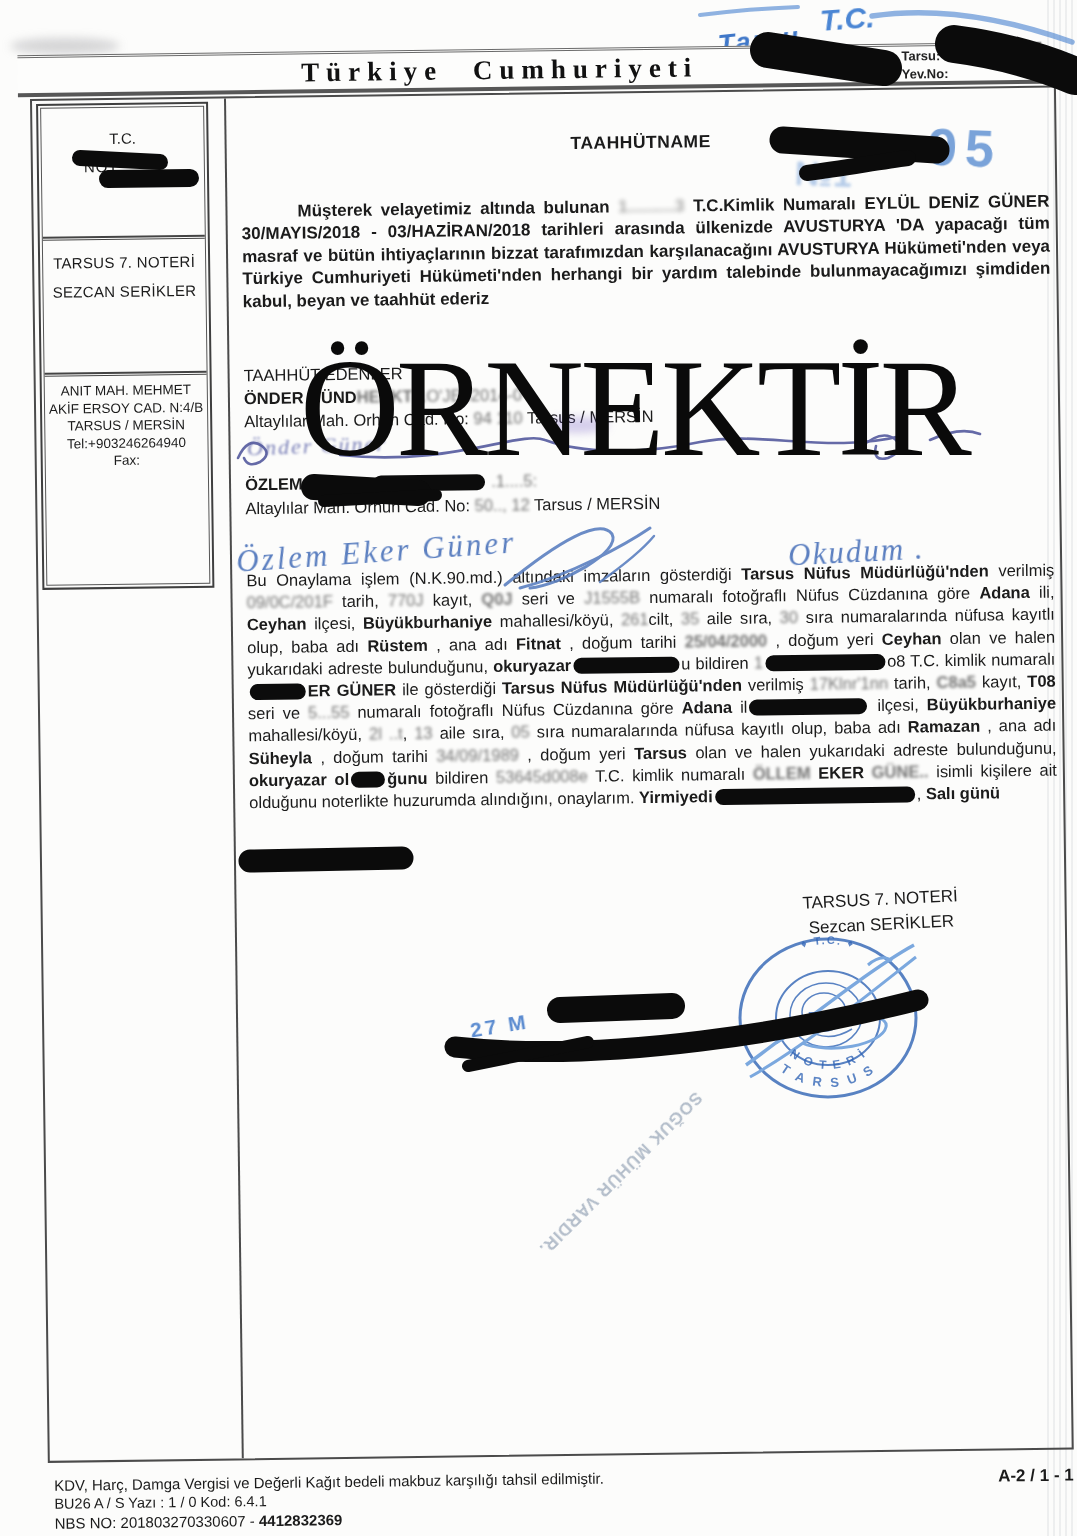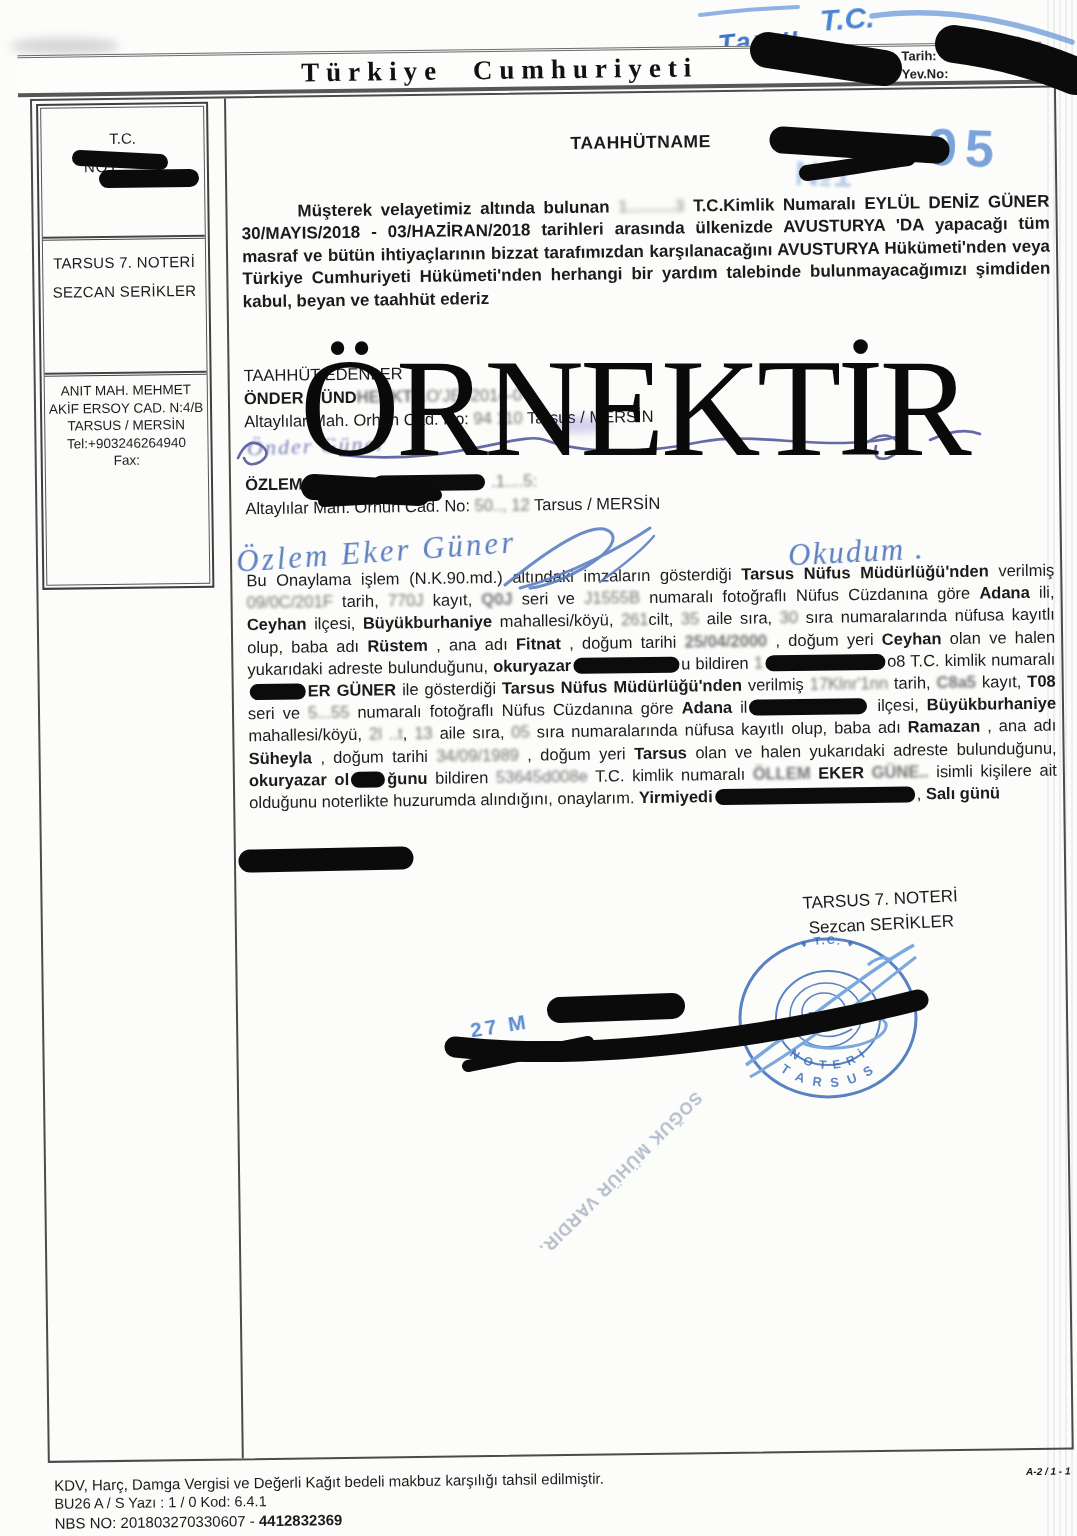--- a/index.html
+++ b/index.html
@@ -63,21 +63,21 @@
         transform:rotate(-9deg);filter:blur(.4px);opacity:.9;letter-spacing:3px;}
   .cold-seal{left:498px;top:1158px;width:240px;height:26px;text-align:center;font-size:17px;font-weight:bold;
         letter-spacing:1px;color:rgba(108,128,154,.5);filter:blur(.7px);transform:rotate(135deg);}
   
   .watermark{left:300px;top:338px;width:780px;font-family:"Liberation Serif",serif;
         font-size:150px;color:#0a0a0a;letter-spacing:-4px;transform:scale(.92,.93);transform-origin:left top;
         white-space:nowrap;line-height:150px;}
   
   .footer{left:36px;top:1476px;font-size:15px;line-height:19px;}
   .footer .f2{font-size:14.5px;}
-  .page-ref{left:1008px;top:1479px;font-size:10px;font-weight:bold;font-style:italic;}
+  .page-ref{left:980px;top:1479px;font-size:17px;font-weight:bold;}
   svg{position:absolute;left:0;top:0;}
   .ink{stroke:#545a9e;fill:none;stroke-linecap:round;stroke-linejoin:round;}
   .seal-ink{stroke:#2f63b5;fill:none;}
 </style>
 </head>
 <body>
 
 <div class="page">
 
   <div class="abs edge-streaks"></div>
@@ -85,21 +85,21 @@
 
   <div class="abs tc-stamp">T.C.</div>
   <div class="abs tarsus-stamp">Tarsu</div>
 
   <div class="abs tilt">
 
     <div class="abs band">
       <div class="band-title">Türkiye Cumhuriyeti</div>
       <div class="band-right">
         <div class="band-row">
-          <span>Tarih:</span>
+          <span>Tarsu:</span>
           <span>/2018</span>
         </div>
         <div class="band-row">
           <span>Yev.No:</span>
           <span>( )</span>
         </div>
       </div>
     </div>
 
     <div class="abs frame">

